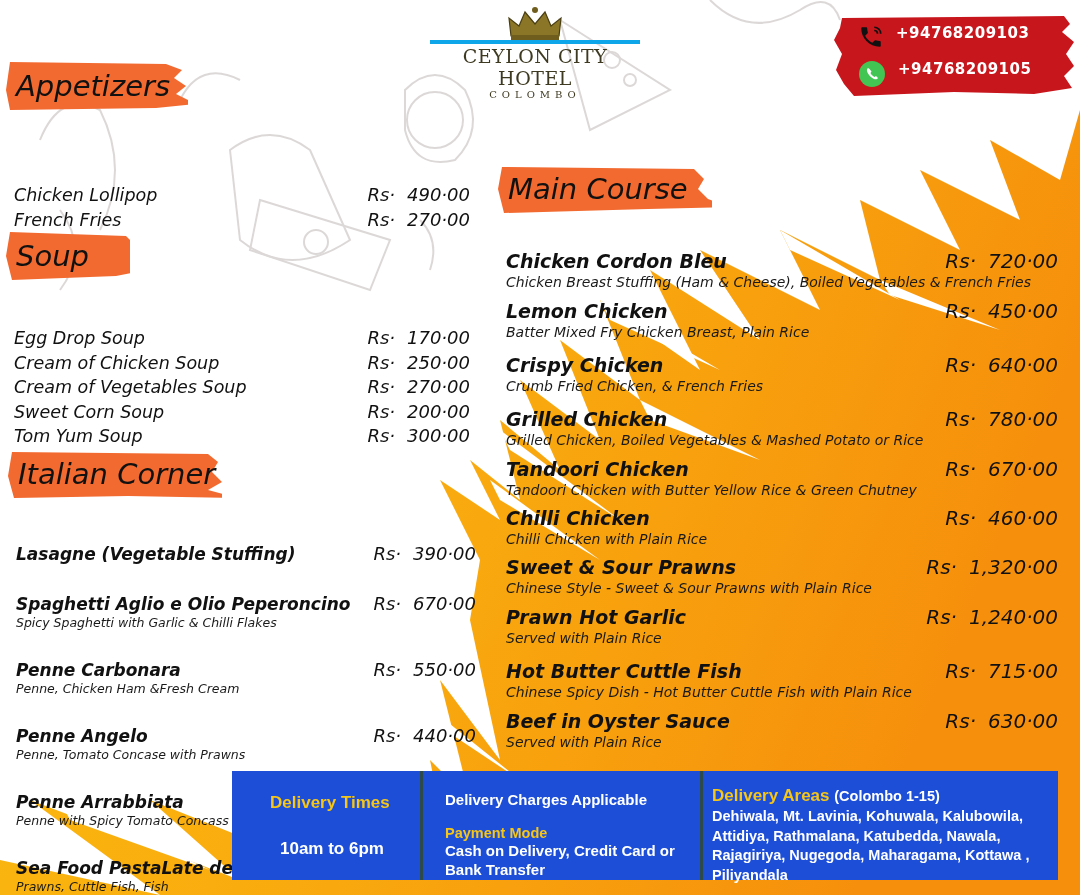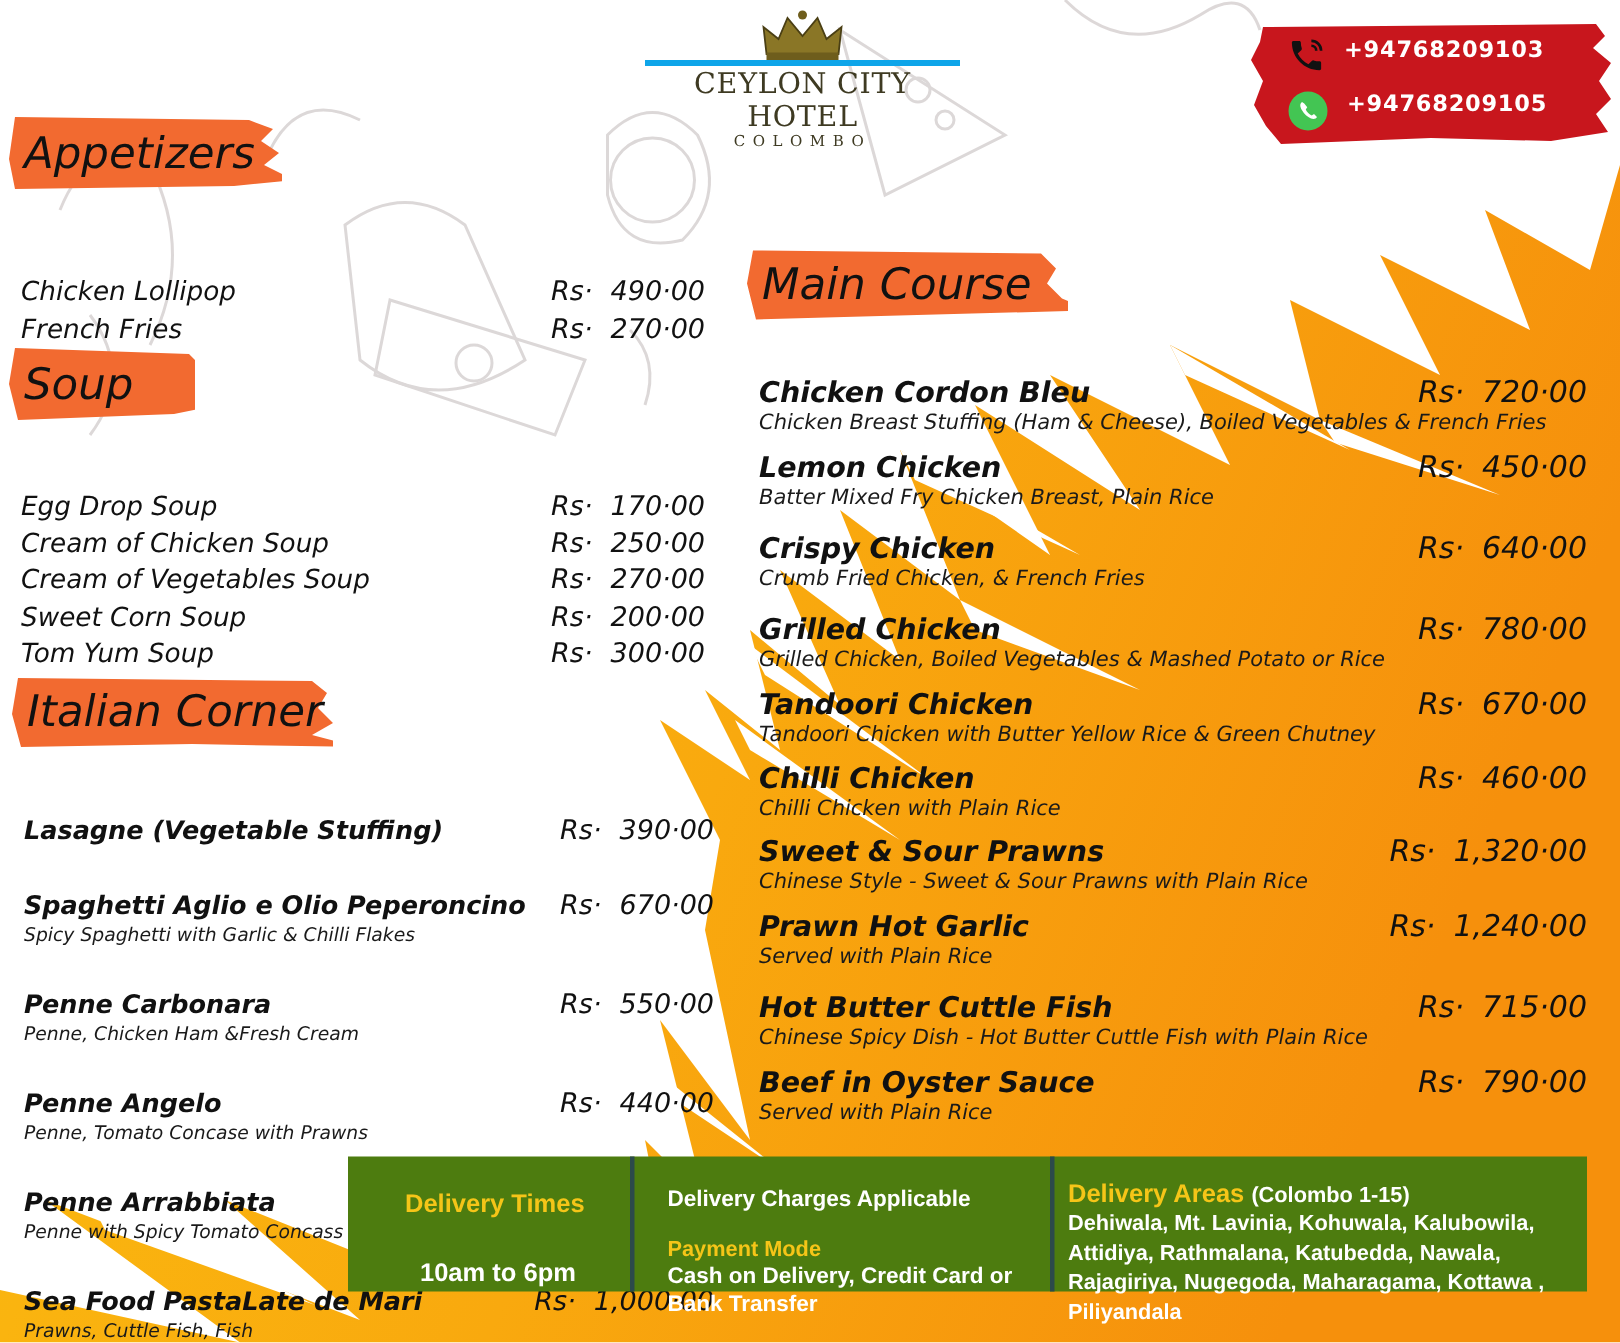--- a/index.html
+++ b/index.html
@@ -48,21 +48,21 @@
 
   .italian .item { margin-bottom: 2px; }
   .italian .iname { font-size: 17px; }
   .italian .desc { font-size: 12.5px; }
 
   .main .iname { font-size: 19px; }
   .main .price { font-size: 20px; }
   .main .desc { font-size: 14px; }
 
   
-  .footer { position: absolute; left: 232px; top: 771px; width: 826px; height: 90px; background: #4d7c0f; z-index: 4; display: flex; }
+  .footer { position: absolute; left: 232px; top: 771px; width: 826px; height: 109px; background: #1d4ed8; z-index: 4; display: flex; }
   .footer .col { position: relative; height: 100%; }
   .footer .sep { width: 3px; background: #2c4a4b; height: 100%; }
   .f-col1 { width: 188px; }
   .f-col2 { width: 277px; padding: 20px 0 0 22px; }
   .f-col3 { flex: 1; padding: 15px 0 0 9px; }
   .yel { color: #f5c518; font-weight: bold; }
   .wht { color: #fff; font-weight: bold; }
   .f-title { position: absolute; left: 38px; top: 22px; font-size: 17px; font-family: "Liberation Sans", sans-serif; }
   .f-time { position: absolute; left: 48px; top: 68px; font-size: 17px; font-family: "Liberation Sans", sans-serif; }
   .f-col2 .t1 { font-size: 15px; font-family: "Liberation Sans", sans-serif; }
@@ -144,21 +144,21 @@
   </div>
   <div class="contact-row" style="top:46px">
     <svg width="28" height="28" viewBox="0 0 28 28">
       <circle cx="14" cy="14" r="13" fill="#43c553"></circle>
       <path d="M10 8 c-1.5 1 -1.5 3 0 5.5 c1.5 2.5 3.5 4.5 6 5.5 c2 .8 3.5 0 4 -1 l-2 -2 l-1.5 1 c-1.5 -.6 -3.5 -2.5 -4 -4 l1 -1.5 l-2 -2.5z" fill="#fff"></path>
     </svg>
     <span class="phone">+94768209105</span>
   </div>
 </div>
 
-<div class="section-head" style="left:6px;top:76px;width:182px">
+<div class="section-head" style="left:6px;top:60px;width:182px">
   <svg class="brush" width="182" height="52" viewBox="0 0 182 52" preserveAspectRatio="none">
     <path d="M4 2 L160 4 L176 10 L168 18 L180 26 L170 34 L190 44 L150 48 L4 50 L0 30 Z" fill="#f26a30"></path>
   </svg>
   <div class="label">Appetizers</div>
 </div>
 <div class="items left-simple menu-font" style="left:14px;top:157px;width:456px">
   <div class="item">
       <div class="row">
     <span class="iname">Chicken Lollipop</span>
     <span class="price">
@@ -395,21 +395,21 @@
           <span>715·00</span>
         </span>
   </div>
       <div class="desc">Chinese Spicy Dish - Hot Butter Cuttle Fish with Plain Rice</div>
     </div>
   <div class="item" style="height:50px">
       <div class="row">
     <span class="iname">Beef in Oyster Sauce</span>
     <span class="price">
           <span class="cur">Rs·</span>
-          <span>790·00</span>
+          <span>630·00</span>
         </span>
   </div>
       <div class="desc">Served with Plain Rice</div>
     </div>
 </div>
 
 <div class="footer">
   <div class="col f-col1">
     <div class="f-title yel">Delivery Times</div>
     <div class="f-time wht">10am to 6pm</div>

